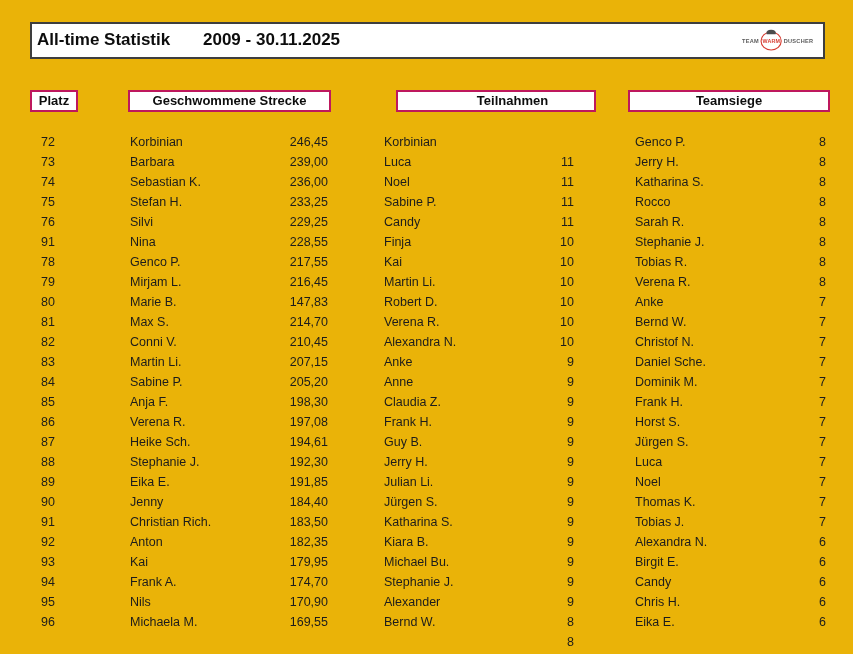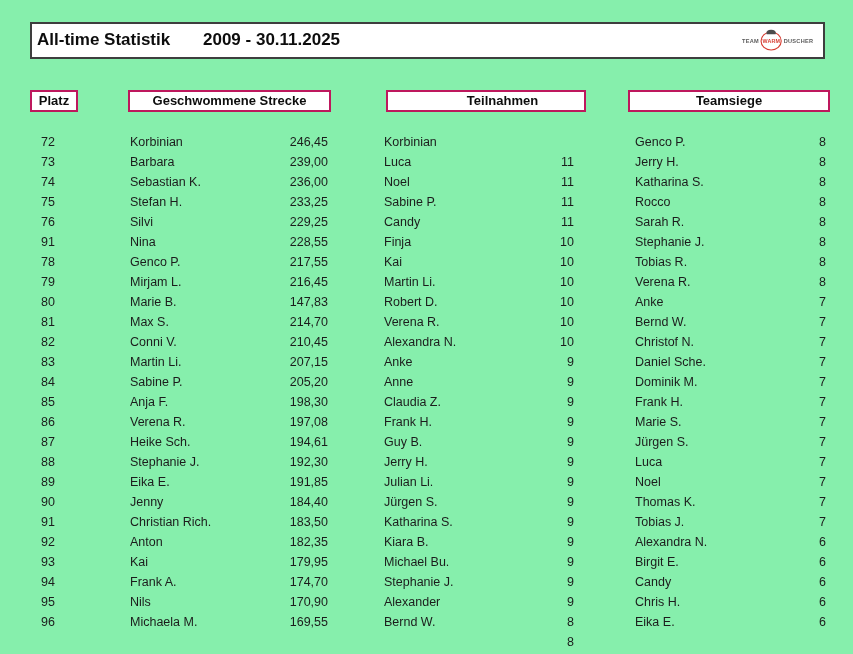--- a/index.html
+++ b/index.html
@@ -1,21 +1,21 @@
 <!DOCTYPE html>
 <html><head>
 <meta charset="utf-8">
 <style>
   * { margin:0; padding:0; box-sizing:border-box; }
   html,body { background:#fff; }
   body {
     width:853px; height:654px; position:relative; overflow:hidden;
     font-family:"Liberation Sans", sans-serif; color:#1a1a1a;
   }
-  .page { position:absolute; inset:0; background:#86efac; }
+  .page { position:absolute; inset:0; background:#eab308; }
 
   
   .title-bar {
     position:absolute; left:30px; top:22px; width:795px; height:37px;
     border:2px solid #3e3e3e; background:#fff;
   }
   .title-text {
     position:absolute; left:5px; top:6px;
     font-size:17px; font-weight:bold; color:#0d0d0d; white-space:nowrap;
   }
@@ -45,21 +45,21 @@
 
   
   .col-box {
     position:absolute; top:90px; height:22px;
     border:2px solid #be185d; background:#fff;
     font-size:13px; font-weight:bold; text-align:center; line-height:18px;
     color:#0d0d0d; white-space:nowrap;
   }
   .col-platz      { left:30px;  width:48px;  }
   .col-strecke    { left:128px; width:203px; }
-  .col-teilnahmen { left:386px; width:200px;padding-left:33px; }
+  .col-teilnahmen { left:396px; width:200px;padding-left:33px; }
   .col-teamsiege  { left:628px; width:202px; }
 
   
   .rows { position:absolute; left:0; top:132px; width:782px; }
   .row { position:relative; height:20px; }
   .c {
     position:absolute; top:0; line-height:20px; font-size:12.5px;
     color:#1c1c1c; white-space:nowrap;
   }
   .c-platz { left:41px; }
@@ -233,21 +233,21 @@
     <span class="c c-n3">Frank H.</span>
     <span class="c c-v3">7</span>
   </div>
 
   <div class="row">
     <span class="c c-platz">86</span>
     <span class="c c-n1">Verena R.</span>
     <span class="c c-v1">197,08</span>
     <span class="c c-n2">Frank H.</span>
     <span class="c c-v2">9</span>
-    <span class="c c-n3">Marie S.</span>
+    <span class="c c-n3">Horst S.</span>
     <span class="c c-v3">7</span>
   </div>
 
   <div class="row">
     <span class="c c-platz">87</span>
     <span class="c c-n1">Heike Sch.</span>
     <span class="c c-v1">194,61</span>
     <span class="c c-n2">Guy B.</span>
     <span class="c c-v2">9</span>
     <span class="c c-n3">Jürgen S.</span>

